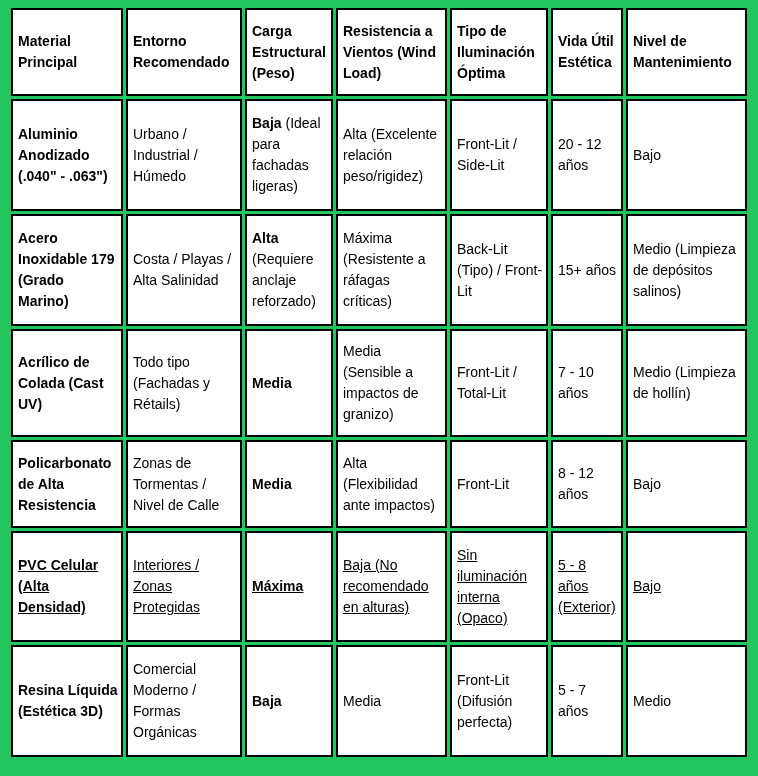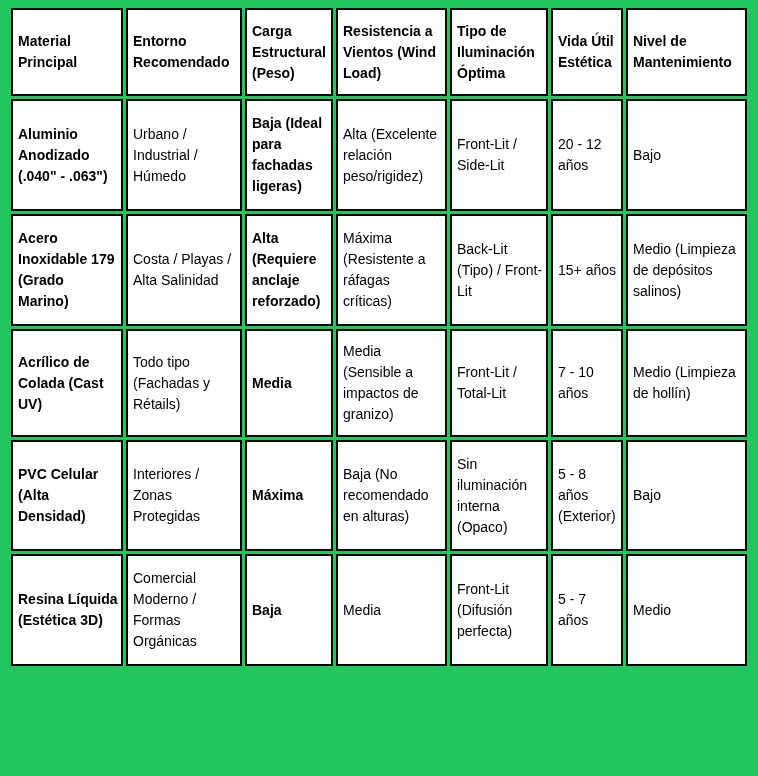--- a/index.html
+++ b/index.html
@@ -42,29 +42,29 @@
   table.materials th {
     font-weight: bold;
   }
   td.cell-material {
     font-weight: bold;
   }
   .carga-bold {
     font-weight: bold;
   }
   .carga-rest {
-    font-weight: bold;
+    font-weight: normal;
   }
   
   tr.hdr    { height: 88px;  }
   tr.row-0  { height: 112px; }
   tr.row-1  { height: 112px; }
   tr.row-2  { height: 108px; }
   tr.row-3  { height: 88px;  }
-  tr.row-4  { height: 111px; }
+  tr.row-4  { height: 111px; text-decoration: underline; }
   tr.row-5  { height: 112px; }
 </style>
 </head>
 <body>
 
 <div class="page">
   <table class="materials">
     <colgroup>
       <col style="width:112px">
       <col style="width:116px">
@@ -106,20 +106,29 @@
       </tr>
       <tr class="row-2">
         <td class="cell-material">Acrílico de Colada (Cast UV)</td>
         <td>Todo tipo (Fachadas y Rétails)</td>
         <td><span class="carga-bold">Media</span><span class="carga-rest"></span></td>
         <td>Media (Sensible a impactos de granizo)</td>
         <td>Front-Lit / Total-Lit</td>
         <td>7 - 10 años</td>
         <td>Medio (Limpieza de hollín)</td>
       </tr>
+      <tr class="row-3">
+        <td class="cell-material">Policarbonato de Alta Resistencia</td>
+        <td>Zonas de Tormentas / Nivel de Calle</td>
+        <td><span class="carga-bold">Media</span><span class="carga-rest"></span></td>
+        <td>Alta (Flexibilidad ante impactos)</td>
+        <td>Front-Lit</td>
+        <td>8 - 12 años</td>
+        <td>Bajo</td>
+      </tr>
       <tr class="row-4">
         <td class="cell-material">PVC Celular (Alta Densidad)</td>
         <td>Interiores / Zonas Protegidas</td>
         <td><span class="carga-bold">Máxima</span><span class="carga-rest"></span></td>
         <td>Baja (No recomendado en alturas)</td>
         <td>Sin iluminación interna (Opaco)</td>
         <td>5 - 8 años (Exterior)</td>
         <td>Bajo</td>
       </tr>
       <tr class="row-5">

